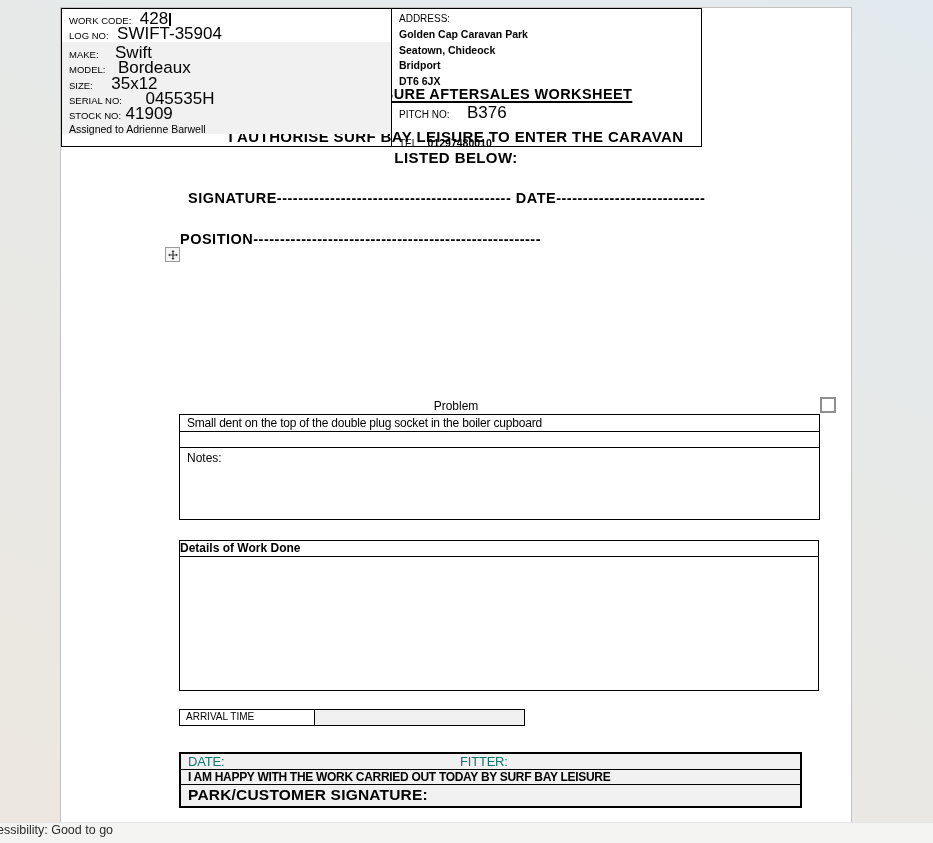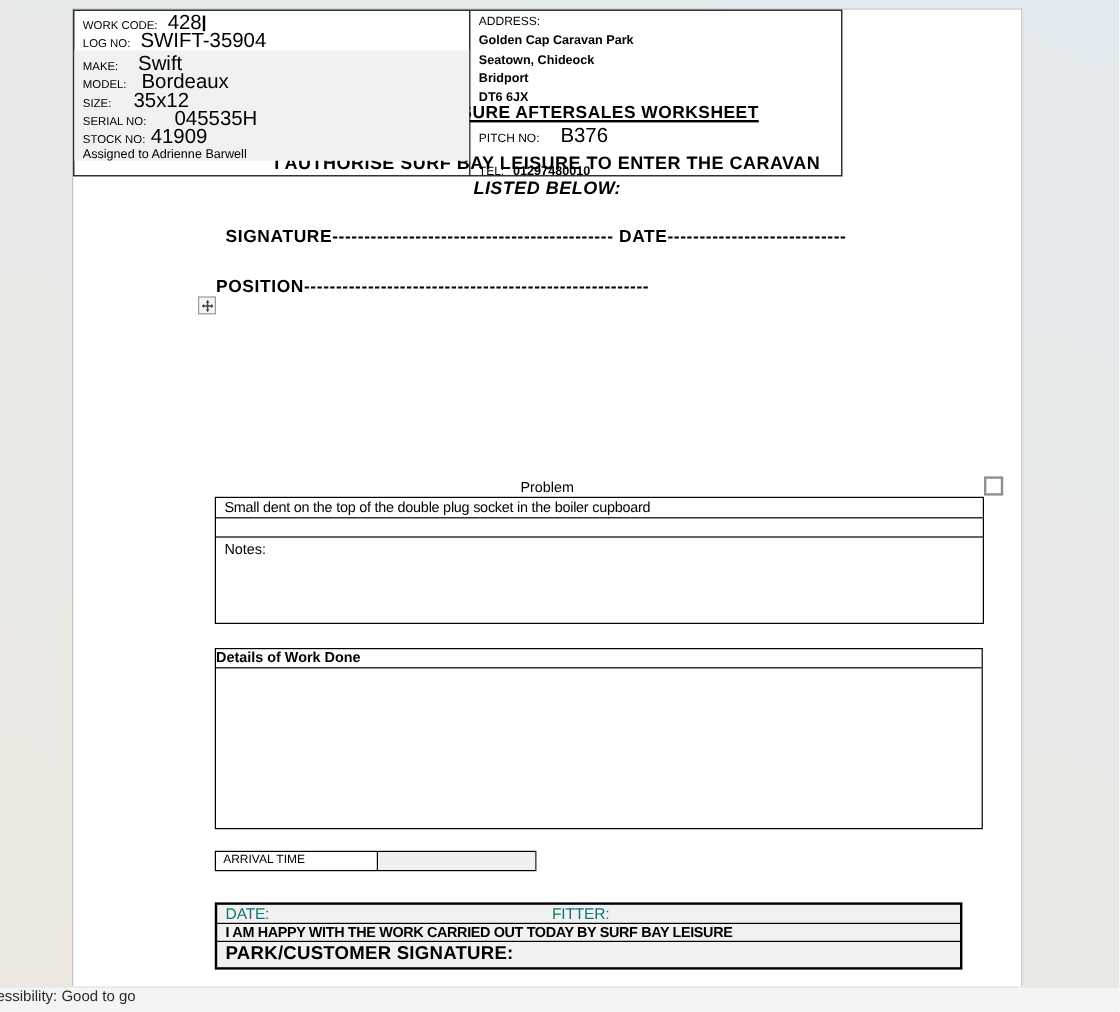--- a/index.html
+++ b/index.html
@@ -55,21 +55,21 @@
   .p-row1 { height:17px; border-bottom:1px solid #000; font-size:12px; letter-spacing:-0.2px; line-height:17px; padding-left:7px; color:#000; }
   .p-row2 { height:16px; border-bottom:1px solid #000; }
   .p-row3 { height:71px; font-size:12px; padding:3px 0 0 7px; color:#000; }
 
   
   .details-table { left:118px; top:532px; width:640px; border:1.5px solid #000; background:#fff; }
   .d-head { height:16px; border-bottom:1.5px solid #000; text-align:left; font-size:12px; line-height:15px; color:#000;font-weight:bold; }
   .d-body { height:133px; }
 
   
-  .time-table { left:118px; top:701px; width:268px; border:1.5px solid #000; }
+  .time-table { left:118px; top:701px; width:346px; border:1.5px solid #000; }
   .t-row { display:flex; height:14.5px; }
   .t-row + .t-row { border-top:1px solid #000; }
   .t-label { width:135px; border-right:1.5px solid #000; font-size:10px; line-height:14px; padding-left:6px; background:#fff; color:#000; white-space:nowrap; }
   .t-value { flex:1; background:#f0f0f0; }
 
   
   .footer-table { left:118px; top:744px; width:623px; border:2px solid #000; background:#f1f1f1; }
   .f-row1 { position:relative; height:16px; border-bottom:1.5px solid #000; font-size:13px; font-weight:normal; line-height:15px; letter-spacing:-0.2px; color:#0f766e; }
   .f-date { position:absolute; left:7px; }
   .f-fitter { position:absolute; left:279px; }
@@ -86,21 +86,21 @@
 </style>
 </head>
 <body>
 
 <div class="screen">
   <div class="page">
 
     <div class="abs ctr title">SURF BAY LEISURE AFTERSALES WORKSHEET</div>
 
     <div class="abs ctr auth" style="top:120px;">I AUTHORISE SURF BAY LEISURE TO ENTER THE CARAVAN</div>
-    <div class="abs ctr auth" style="top:141px;font-style:italic;">LISTED BELOW:</div>
+    <div class="abs ctr auth" style="top:141px;">LISTED BELOW:</div>
 
     <div class="abs dashline" style="left:127px; top:182px;">SIGNATURE-------------------------------------------- DATE----------------------------</div>
     <div class="abs dashline" style="left:119px; top:223px;">POSITION------------------------------------------------------</div>
 
     <div class="abs move-handle">
       <svg width="10" height="10" viewBox="0 0 10 10">
         <path d="M5 0 L6.6 2.1 H5.6 V4.4 H7.9 V3.4 L10 5 L7.9 6.6 V5.6 H5.6 V7.9 H6.6 L5 10 L3.4 7.9 H4.4 V5.6 H2.1 V6.6 L0 5 L2.1 3.4 V4.4 H4.4 V2.1 H3.4 Z" fill="#3c3c3c"></path>
       </svg>
     </div>
 

